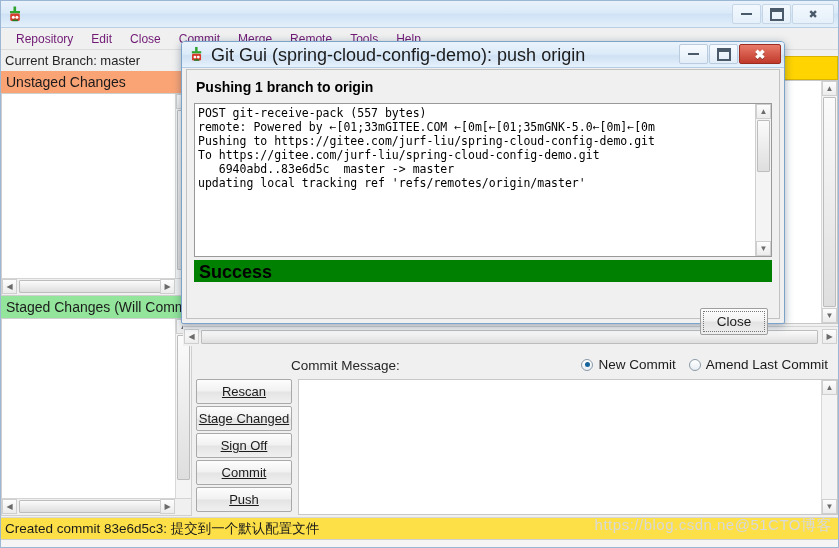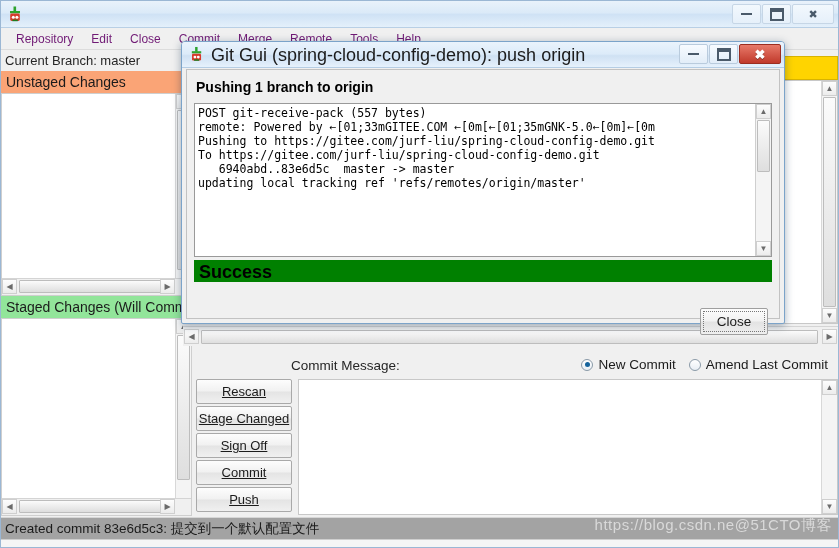--- a/index.html
+++ b/index.html
@@ -149,21 +149,21 @@
     border:1px solid #a9a9a9; border-radius:2px;
     font-family:"Liberation Sans",sans-serif; font-size:13px; color:#1b1b1b;
     box-sizing:border-box; line-height:23px; text-align:center; cursor:default;text-decoration:underline;
   }
   .msg-box{
     position:absolute; left:297px; top:378px; right:0px; height:136px;
     background:#ffffff; border:1px solid #c8c8c8; box-sizing:border-box;
   }
   .statusbar{
     position:absolute; left:0; right:0; bottom:8px; height:22px;
-    background:#a3a3a3; border-top:1px solid #d6d6d6;
+    background:#fde047; border-top:1px solid #d6d6d6;
     font-size:13.5px; color:#1b1b1b; line-height:21px; padding-left:4px;
     box-sizing:border-box; white-space:nowrap; overflow:hidden;
   }
   .bottom-edge{
     position:absolute; left:0; right:0; bottom:0; height:8px;
     background:#f5f5f5; border-top:1px solid #cfcfcf; box-sizing:border-box;
   }
   .watermark{
     position:absolute; right:6px; bottom:12px;
     font-size:15px; color:#d9d9d9; letter-spacing:.5px;

